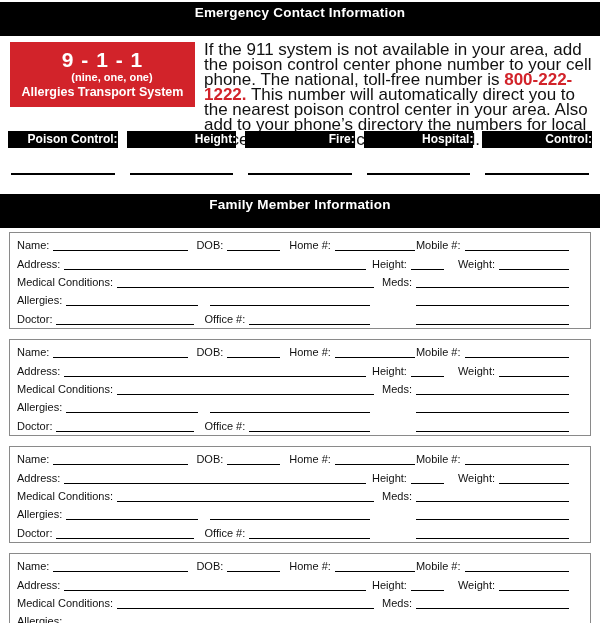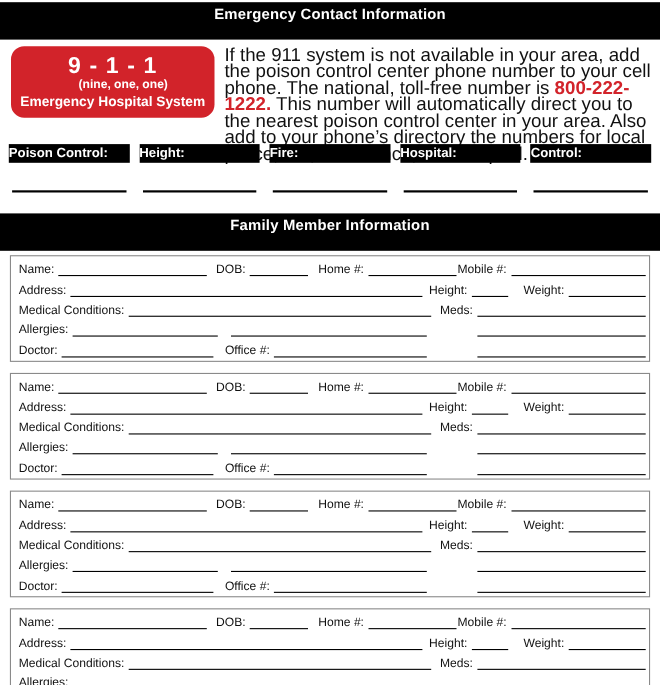--- a/index.html
+++ b/index.html
@@ -26,21 +26,21 @@
   .intro {
     display: flex;
     margin: 6px 5px 0 10px;
     height: 74px;
   }
   .call-box {
     width: 185px; min-width: 185px; height: 65px;
     background: var(--accent, #d2232a);
     color: #ffffff;
     text-align: center;
-    display: flex; flex-direction: column; justify-content: center; border-radius: 12px;
+    display: flex; flex-direction: column; justify-content: center;
   }
   .call-number   { font-size: 21px;   font-weight: bold; line-height: 1.05; letter-spacing: 1px; }
   .call-phonetic { font-size: 11px;   font-weight: bold; line-height: 1.2; padding-left: 19px; }
   .call-subtitle { font-size: 12.5px; font-weight: bold; line-height: 1.2; }
   .intro-text {
     flex: 1;
     margin-left: 9px;
     font-size: 17px;
     line-height: 15px;
     color: #111111;
@@ -54,35 +54,35 @@
     gap: 9px;
     margin: 0 8px;
   }
   .contacts-row { margin-top: 15px; }
   .contact-chip {
     background: var(--bar-bg, #000);
     color: #ffffff;
     font-weight: bold;
     font-size: 12px;
     height: 17px; line-height: 17px;
-    text-align: left;
+    text-align: right;
     white-space: nowrap; overflow: hidden;
   }
   .contact-lines { margin-top: 25px; }
   .contact-line { height: 2px; background: #000; margin: 0 3px; }
 
   .family-bar { margin-top: 19px; }
 
   
   .members { margin: 4px 9px 0; }
   .member-box {
     box-sizing: border-box;
     height: 97px;
     border: 1px solid var(--box-border, #8a8a8a);
-    padding: 3px 3px 0 7px;
+    padding: 3px 21px 0 7px;
     margin-bottom: 10px;
     background: #fff;
   }
   .member-box:last-child { height: 106px; margin-bottom: 0; }
   .frow {
     display: flex;
     align-items: center;
     height: 18.4px;
     font-size: 11px;
     color: #111;
@@ -105,21 +105,21 @@
 </style>
 </head>
 <body>
 
 <div class="bar top-bar">Emergency Contact Information</div>
 
 <div class="intro">
   <div class="call-box">
     <div class="call-number">9 - 1 - 1</div>
     <div class="call-phonetic">(nine, one, one)</div>
-    <div class="call-subtitle">Emergency Hospital System</div>
+    <div class="call-subtitle">Allergies Transport System</div>
   </div>
   <div class="intro-text"><span>If the 911 system is not available in your area, add the poison control center phone number to your cell phone. The national, toll-free number is </span><span class="phone">800-222-1222.</span><span> This number will automatically direct you to the nearest poison control center in your area. Also add to your phone’s directory the numbers for local police, fire, ambulance, and hospital.</span></div>
 </div>
 
 <div class="contacts-row">
   <div class="contact-chip">Poison Control:</div>
   <div class="contact-chip">Height:</div>
   <div class="contact-chip">Fire:</div>
   <div class="contact-chip">Hospital:</div>
   <div class="contact-chip">Control:</div>

